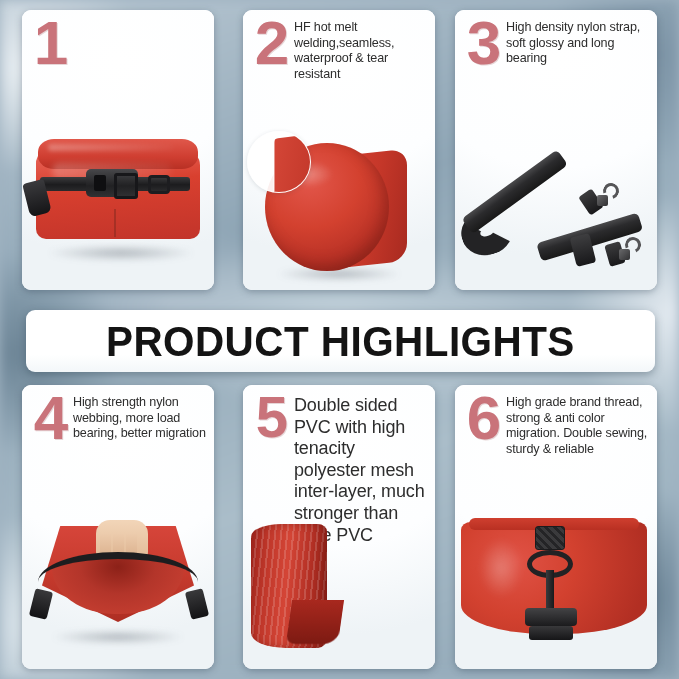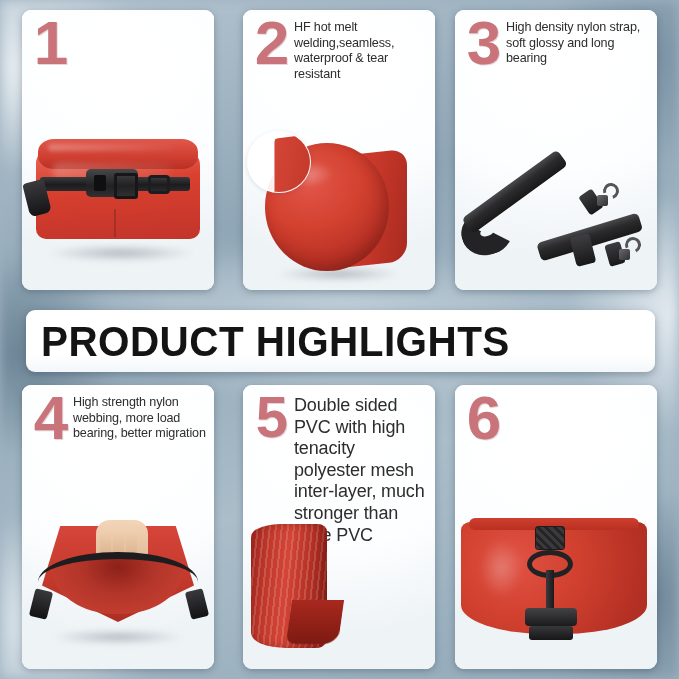--- a/index.html
+++ b/index.html
@@ -67,21 +67,21 @@
     position: absolute;
     left: 26px;
     top: 310px;
     width: 629px;
     height: 62px;
     background: linear-gradient(180deg, #ffffff 0%, #ffffff 72%, #f3f7f9 100%);
     border-radius: 9px;
     box-shadow: 0 3px 9px rgba(40,60,75,0.38);
     display: flex;
     align-items: center;
-    justify-content: flex-start;
+    justify-content: center;
   }
   #banner-title {
     font-family: "Liberation Sans Narrow", "Liberation Sans", sans-serif;
     font-size: 43px;
     font-weight: bold;
     letter-spacing: 0.5px;
     color: #141414;
     transform: scaleX(0.94);
     white-space: nowrap;
   }
@@ -535,20 +535,21 @@
         <div class="pvc-sheet"></div>
         <div class="pvc-fold"></div>
       </div>
     </div>
   </div>
 
   <div class="card" id="card-6">
     <div class="card-inner">
       <div class="card-head">
         <div class="card-num">6</div>
+        <div class="card-text">High grade brand thread, strong &amp; anti color migration. Double sewing, sturdy &amp; reliable</div>
       </div>
       <div class="photo">
         <div class="bag6-body"></div>
         <div class="bag6-top-edge"></div>
         <div class="bag6-gloss"></div>
         <div class="bag6-patch"></div>
         <div class="bag6-dring"></div>
         <div class="bag6-stem"></div>
         <div class="bag6-buckle"></div>
         <div class="bag6-buckle2"></div>

